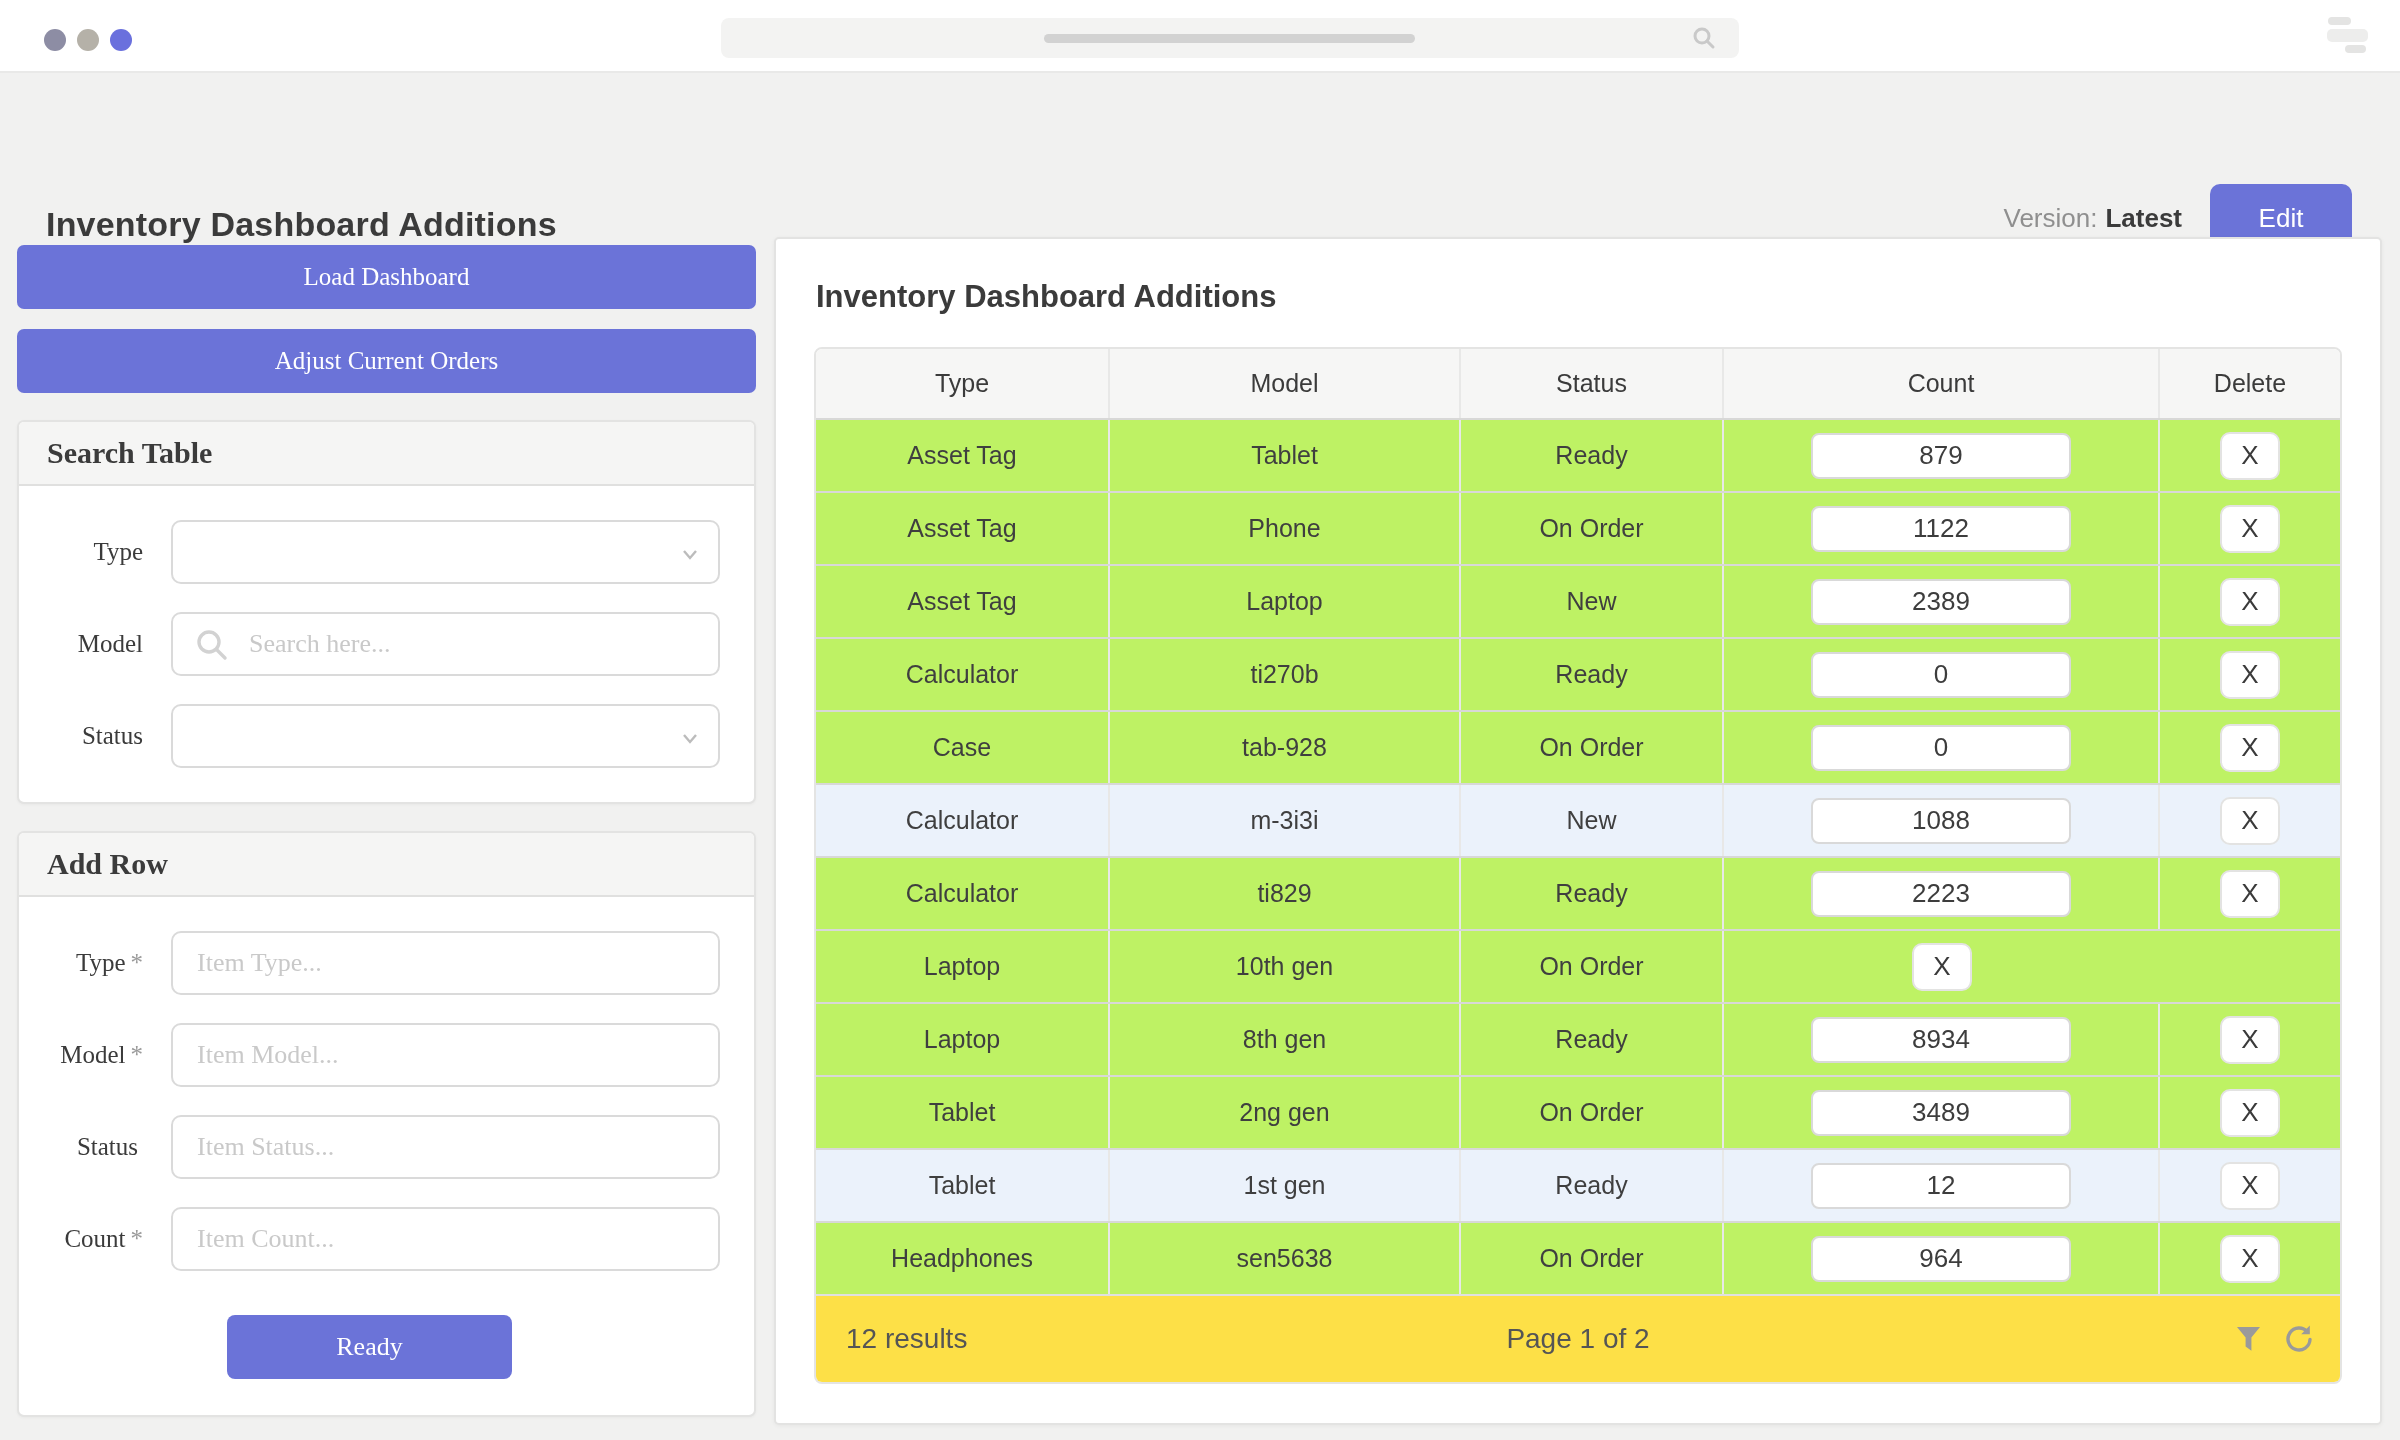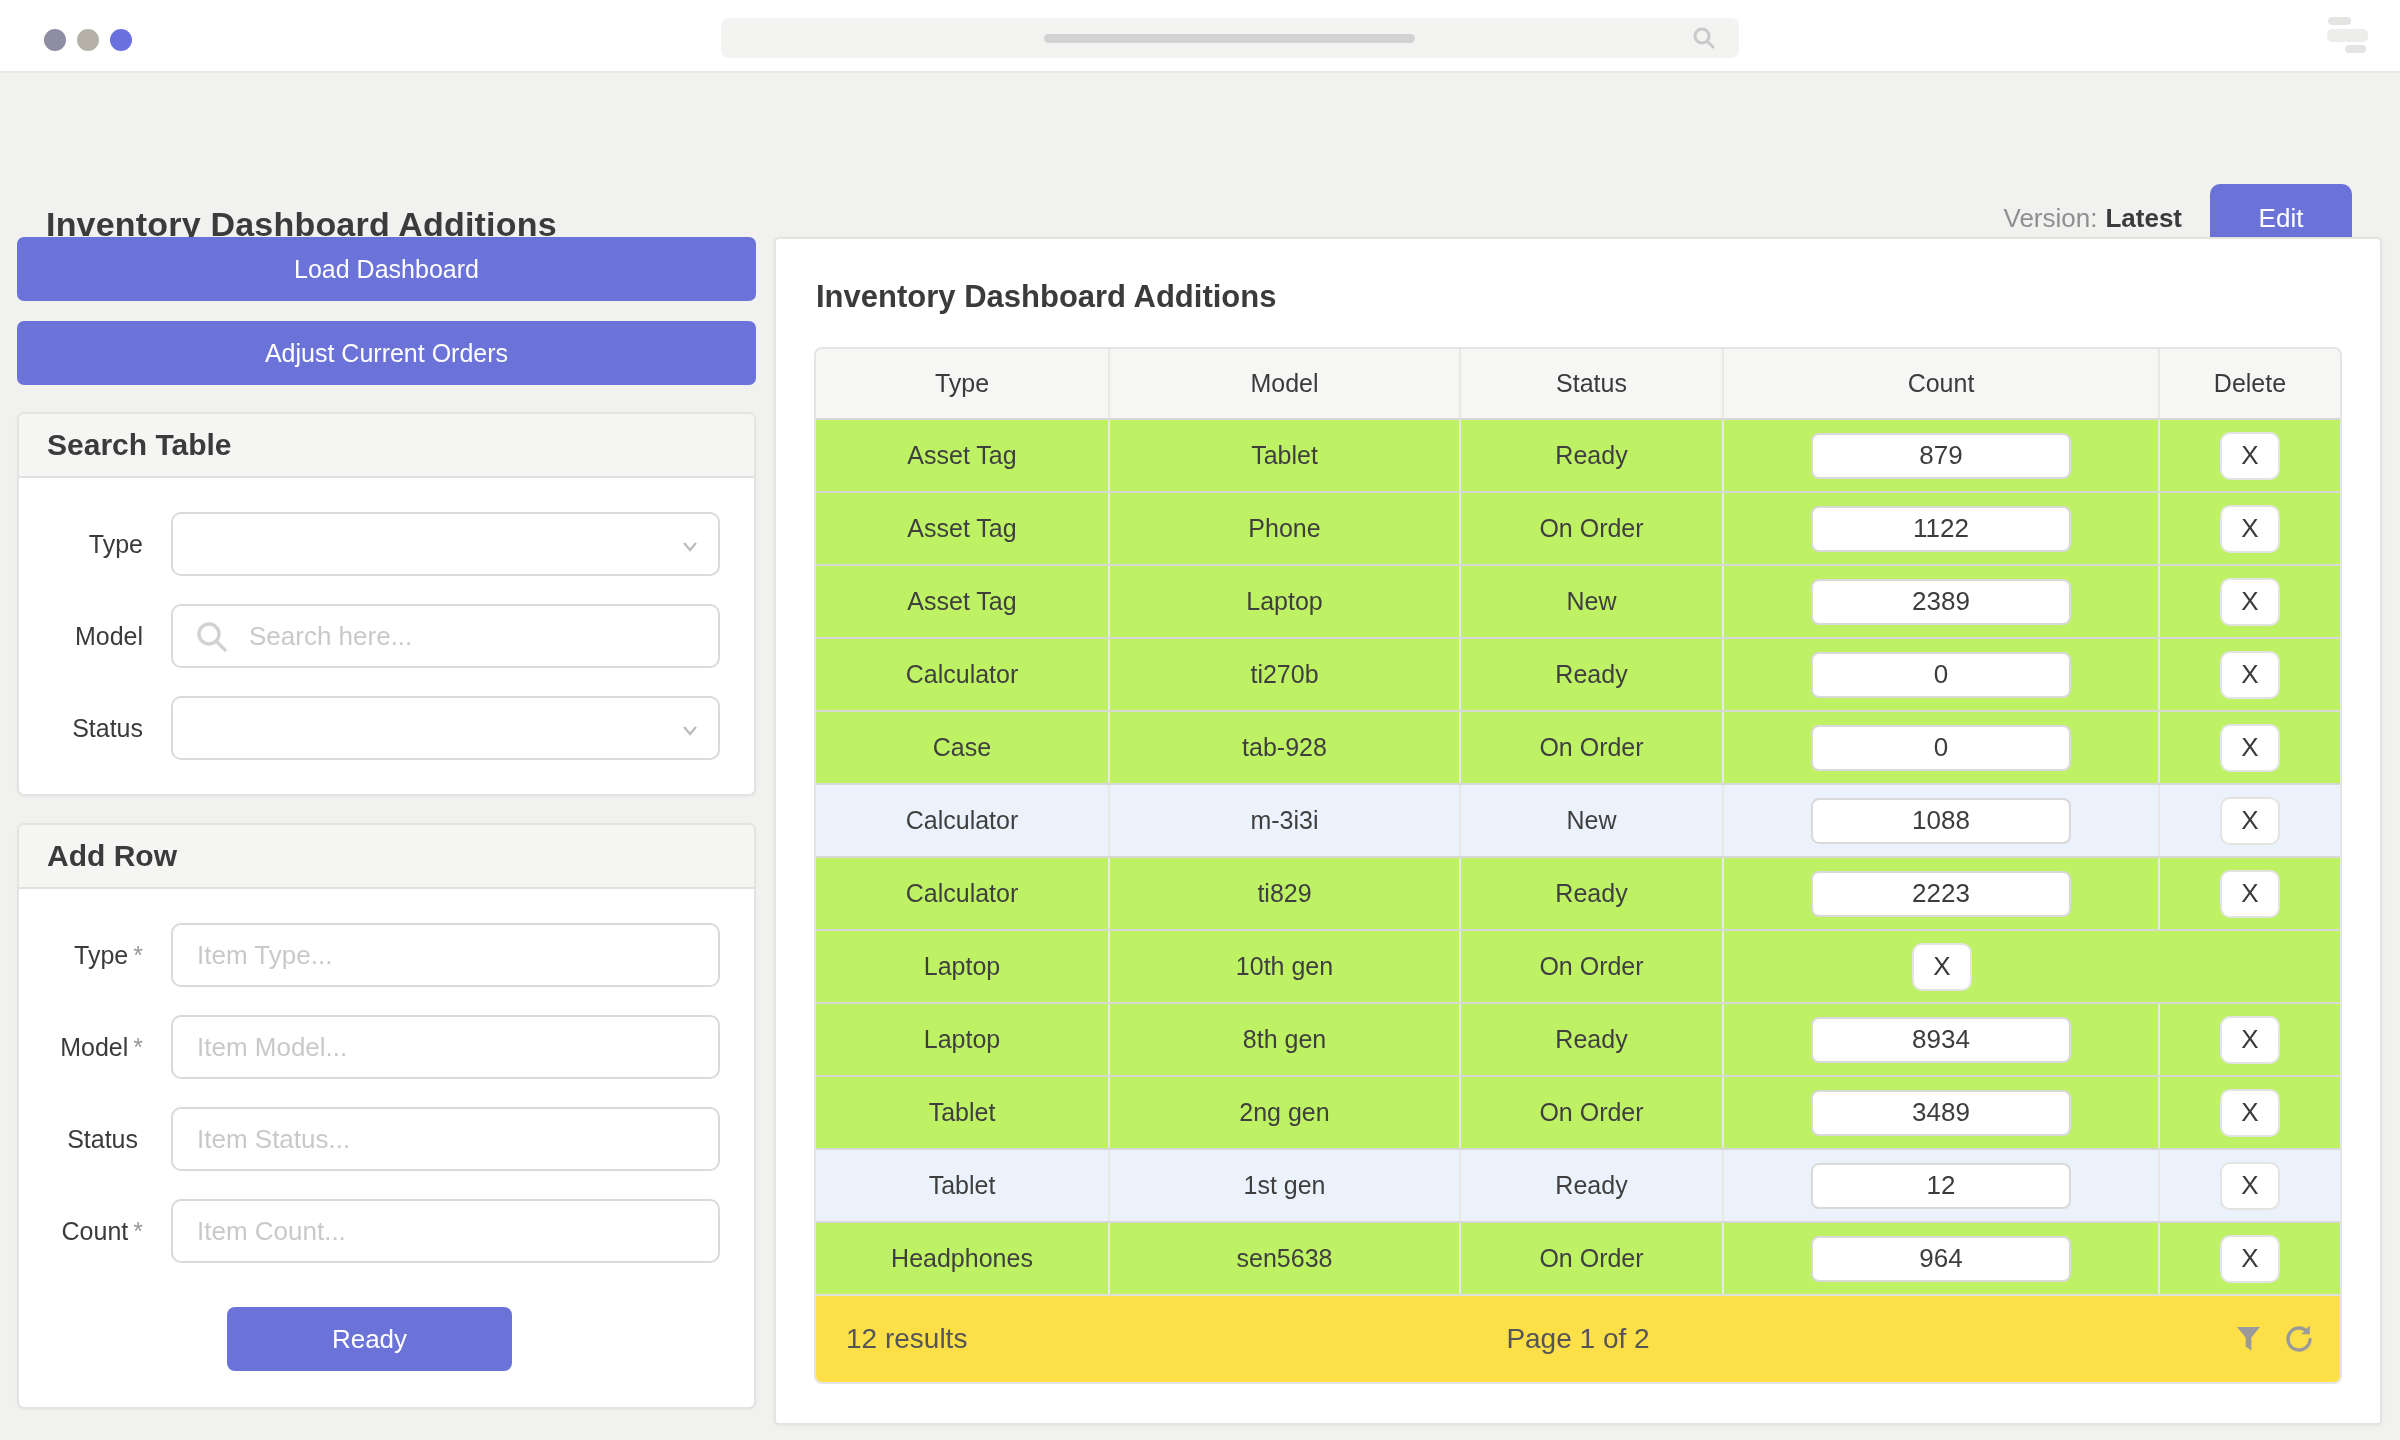--- a/index.html
+++ b/index.html
@@ -50,21 +50,21 @@
   .version-wrap { font-size:26px; }
   .version-label { color:#8f8f8f; }
   .version-value { color:#3b3b3b; font-weight:700; margin-left:8px; }
   .edit-btn {
     width:142px; height:69px; background:#6b73d8; color:#fff;
     border:none; border-radius:10px; font-size:26px; font-family:inherit; cursor:pointer;
   }
 
   
   .content { position:relative; }
-  .left-col { position:absolute; left:17px; top:0; width:739px; }
+  .left-col { position:absolute; left:17px; top:8px; width:739px;font-family:Liberation Serif, serif; }
   .big-btn {
     display:block; width:100%; height:64px; margin-bottom:20px;
     background:#6b73d8; color:#fff; border:none; border-radius:7px;
     font-size:25px; font-family:inherit; cursor:pointer;
   }
   .big-btn + .big-btn { margin-top:2px; }
 
   .side-card {
     background:#fff; border:2px solid #e3e3e2; border-radius:7px;
     margin-top:27px; overflow:hidden;

